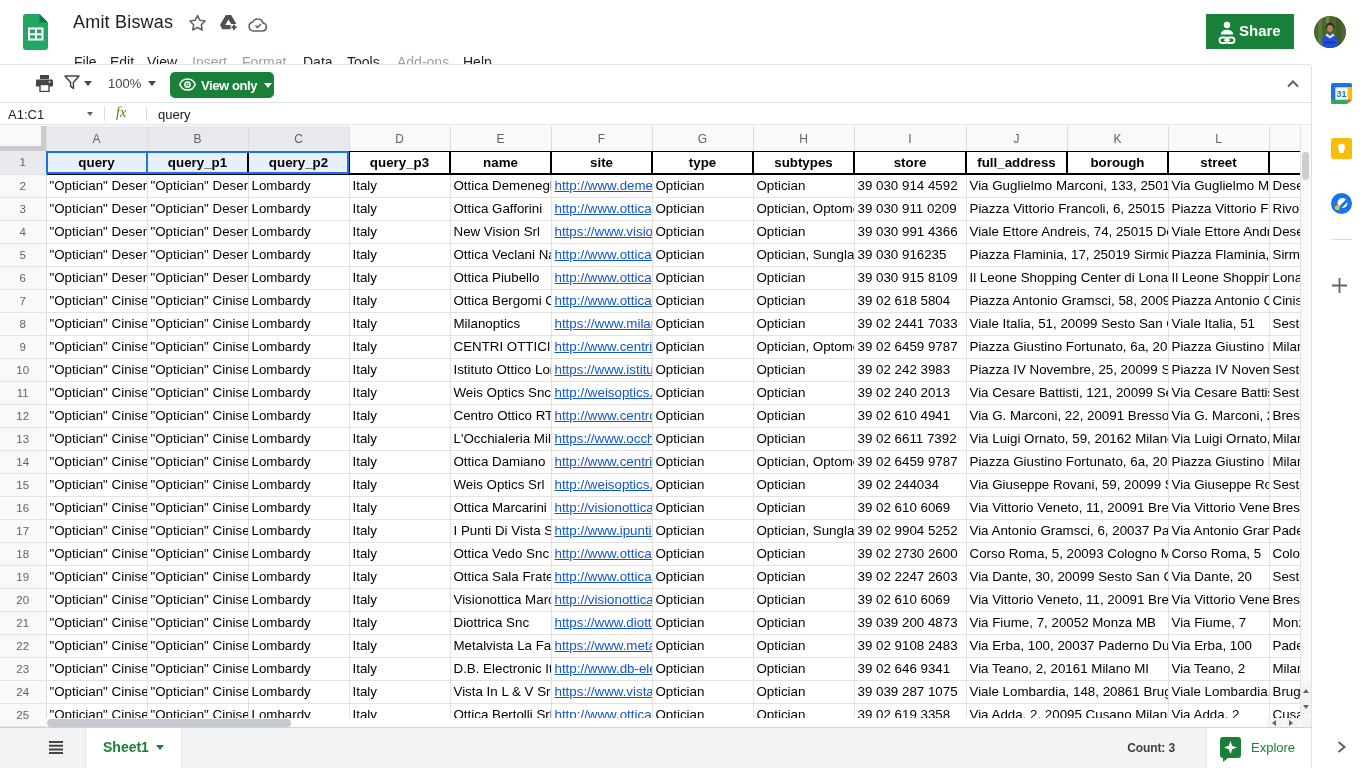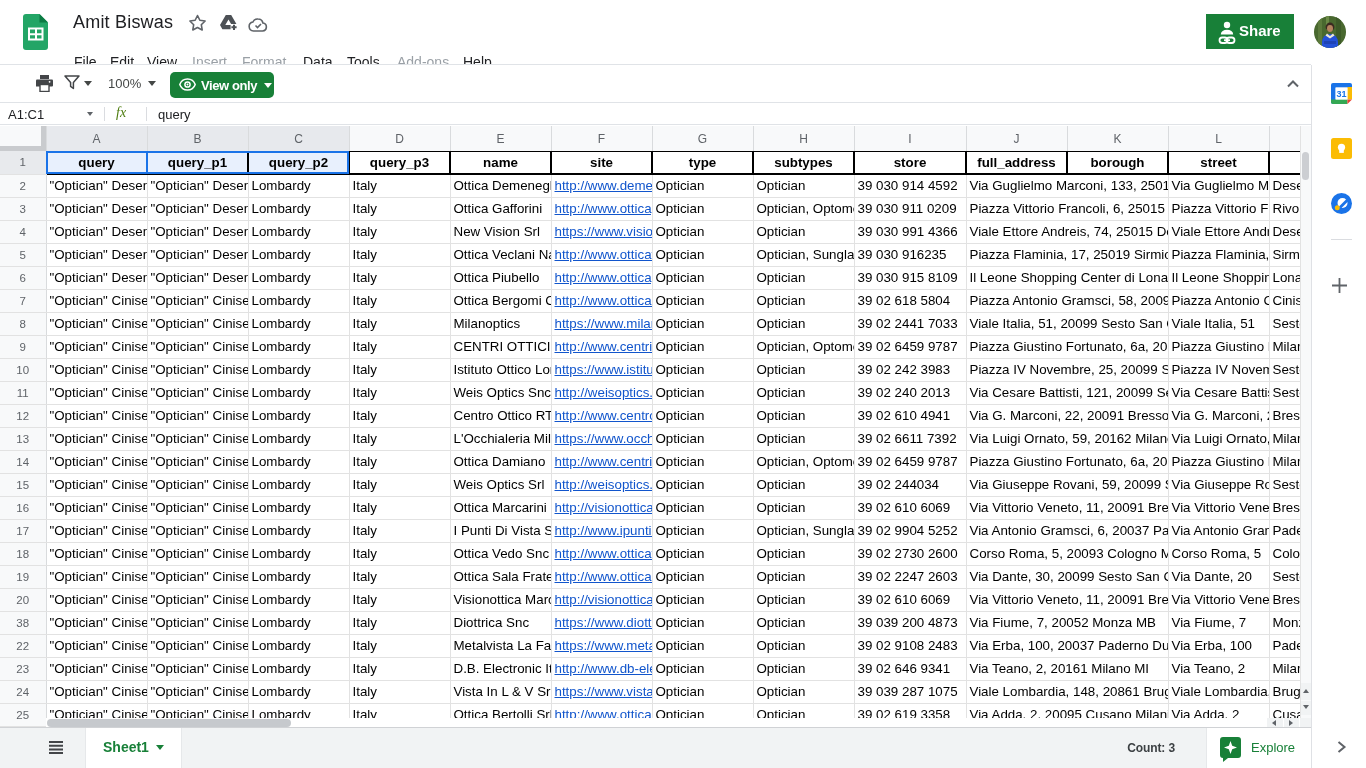--- a/index.html
+++ b/index.html
@@ -507,21 +507,21 @@
           <td>Visionottica Marcarini</td>
           <td><span class="lk">http://visionottica.it/</span></td>
           <td>Optician</td>
           <td>Optician</td>
           <td>39 02 610 6069</td>
           <td colspan="2">Via Vittorio Veneto, 11, 20091 Bresso MI, Italy</td>
           <td>Via Vittorio Veneto, 11</td>
           <td>Bresso</td>
         </tr>
 <tr>
-          <td class="g">38</td>
+          <td class="g">21</td>
           <td>"Optician" Cinisello Balsamo Lombardy Italy</td>
           <td>"Optician" Cinisello Balsamo Lombardy Italy</td>
           <td>Lombardy</td>
           <td>Italy</td>
           <td>Diottrica Snc</td>
           <td><span class="lk">https://www.diottrica.it/</span></td>
           <td>Optician</td>
           <td>Optician</td>
           <td>39 039 200 4873</td>
           <td colspan="2">Via Fiume, 7, 20052 Monza MB</td>

